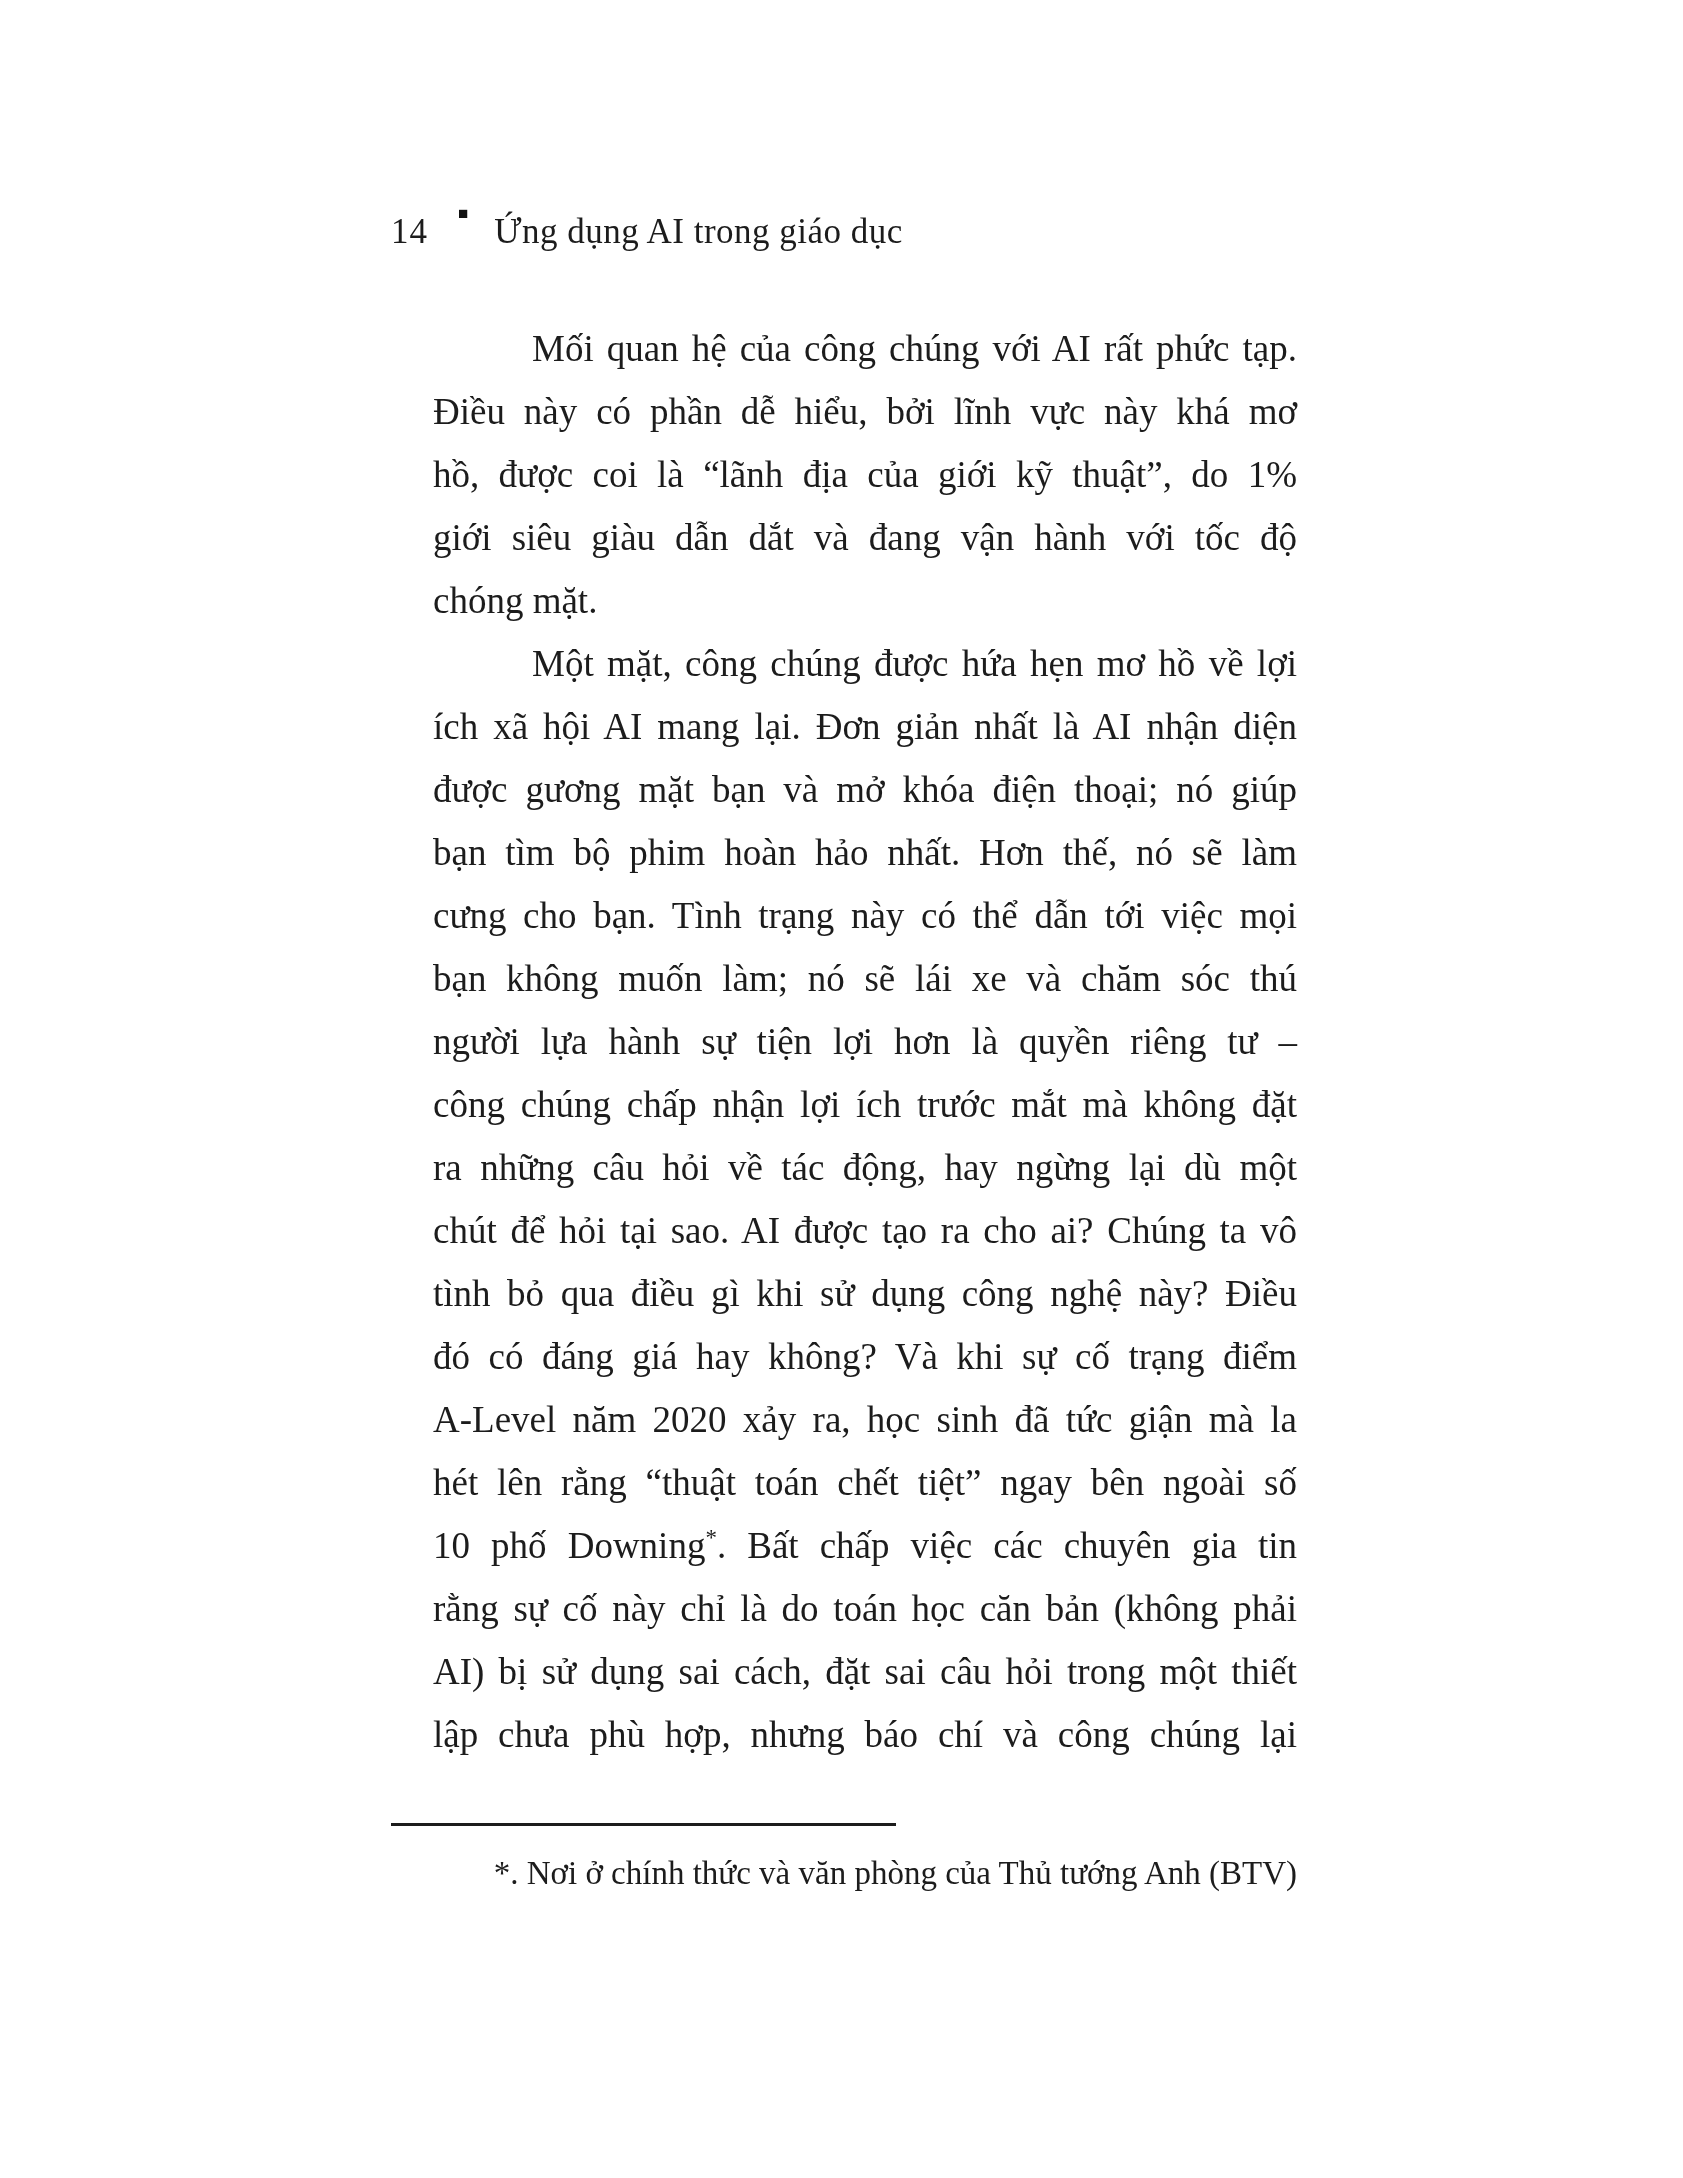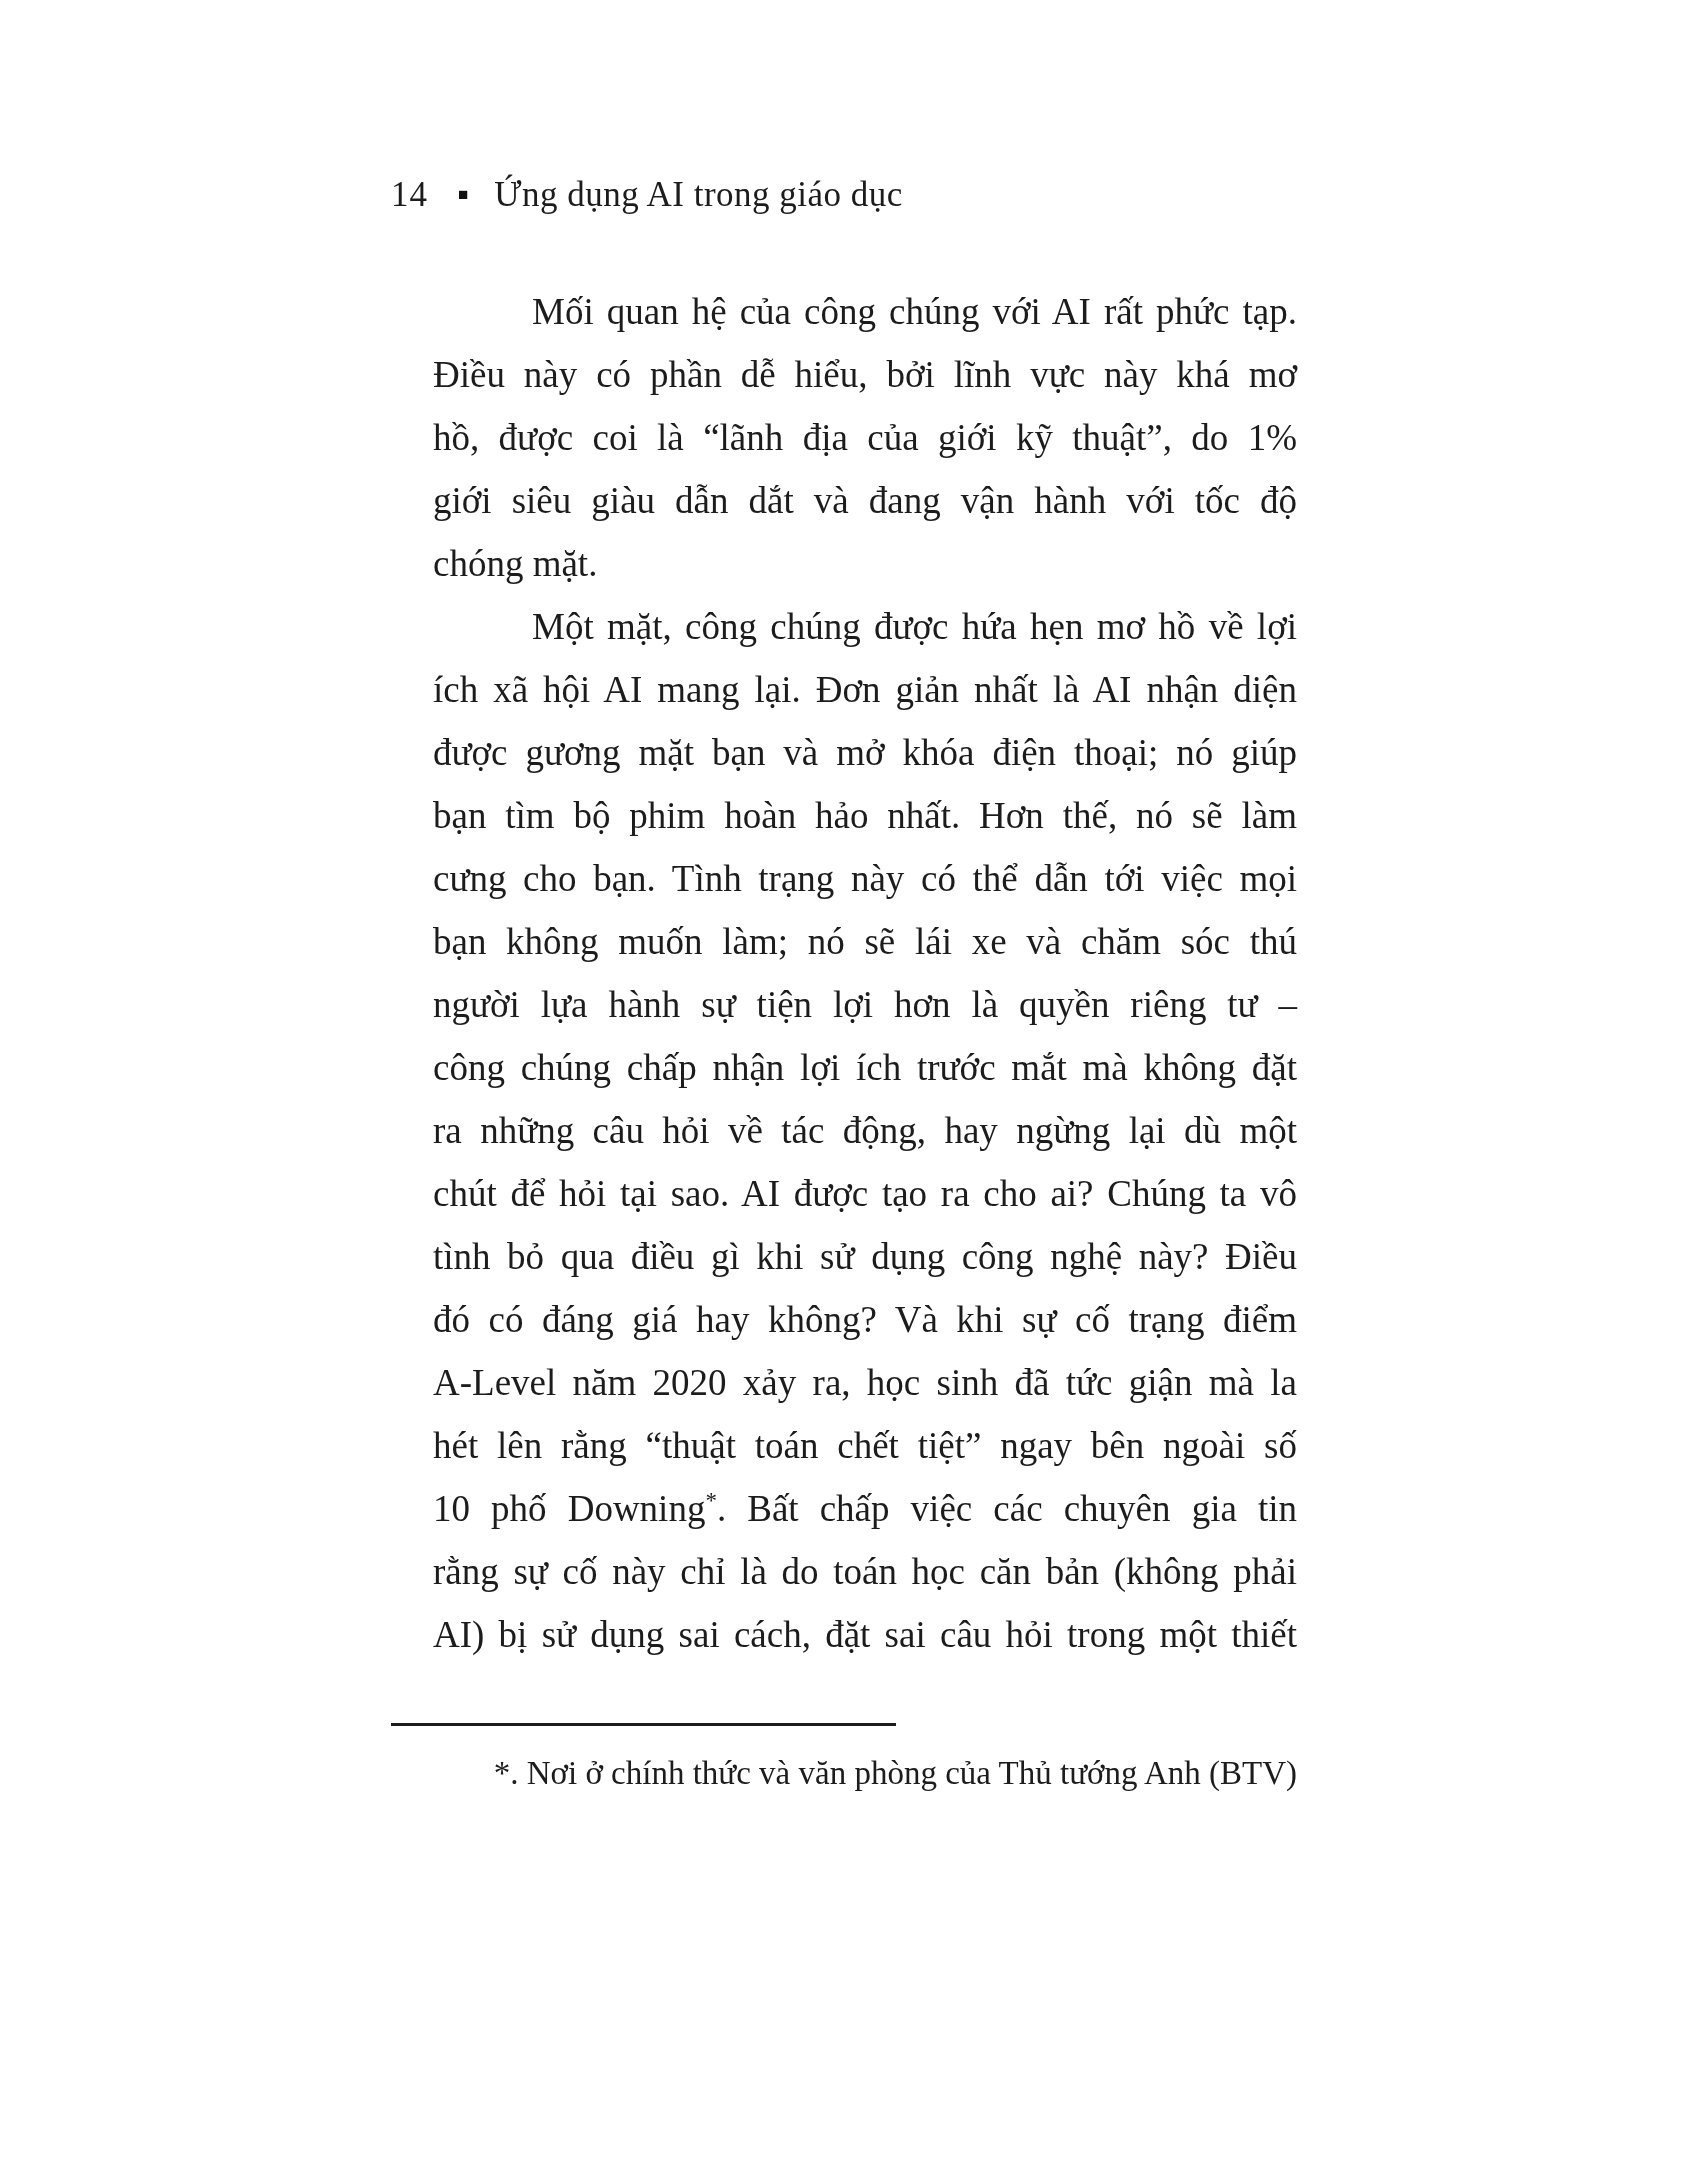--- a/index.html
+++ b/index.html
@@ -36,20 +36,21 @@
     letter-spacing: 1px;
   }
   .running-header .square-bullet {
     font-size: 17px;
     align-self: center;
     margin: 0 26px 0 30px;
     color: #111111;
   }
   .running-header .book-title {
     letter-spacing: 0.5px;
+    margin-top: 37px;
   }
   .para {
     font-size: 37px;
     line-height: 63px;
     margin: 0;
   }
   .tline {
     text-align: justify;
     text-align-last: justify;
     white-space: normal;
@@ -113,20 +114,21 @@
         <div class="tline">công chúng chấp nhận lợi ích trước mắt mà không đặt</div>
         <div class="tline">ra những câu hỏi về tác động, hay ngừng lại dù một</div>
         <div class="tline">chút để hỏi tại sao. AI được tạo ra cho ai? Chúng ta vô</div>
         <div class="tline">tình bỏ qua điều gì khi sử dụng công nghệ này? Điều</div>
         <div class="tline">đó có đáng giá hay không? Và khi sự cố trạng điểm</div>
         <div class="tline">A-Level năm 2020 xảy ra, học sinh đã tức giận mà la</div>
         <div class="tline">hét lên rằng “thuật toán chết tiệt” ngay bên ngoài số</div>
         <div class="tline">10 phố Downing<sup class="fn-marker">*</sup>. Bất chấp việc các chuyên gia tin</div>
         <div class="tline">rằng sự cố này chỉ là do toán học căn bản (không phải</div>
         <div class="tline">AI) bị sử dụng sai cách, đặt sai câu hỏi trong một thiết</div>
+        <div class="tline last">lập chưa phù hợp, nhưng báo chí và công chúng lại</div>
       </div>
 
     <div class="footnote-divider"></div>
 
     <div class="footnote-text">*. Nơi ở chính thức và văn phòng của Thủ tướng Anh (BTV)</div>
 
   </div>
 </div>
 
 

